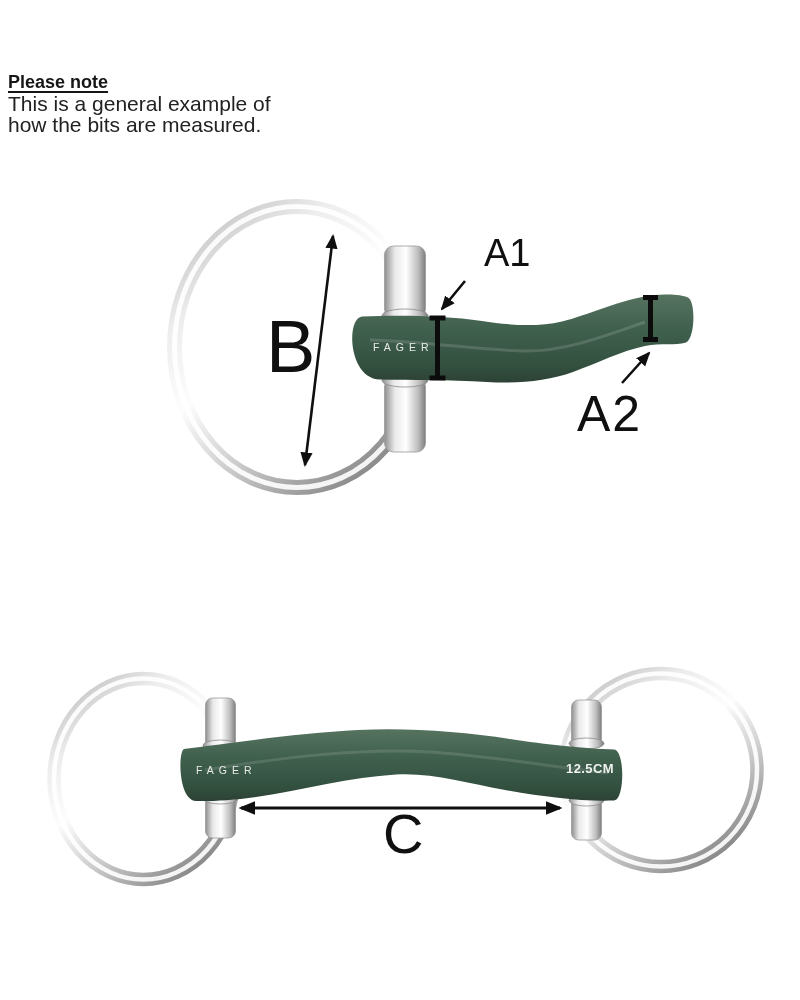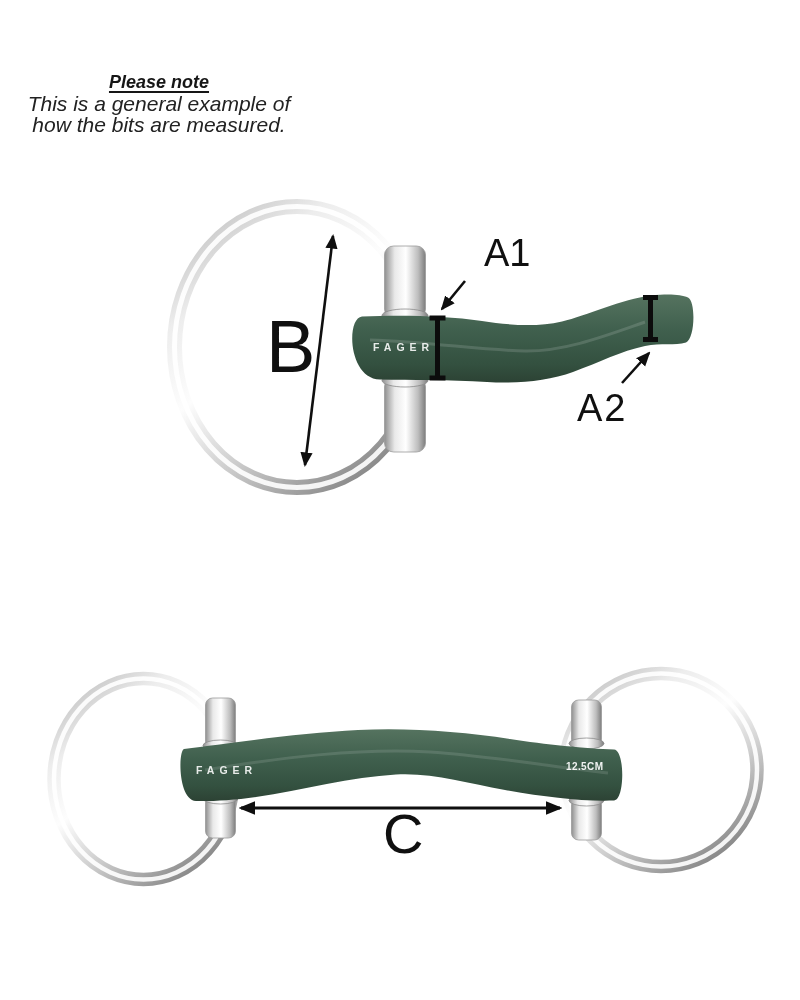--- a/index.html
+++ b/index.html
@@ -2,34 +2,34 @@
 <html><head>
 <meta charset="utf-8">
 <style>
   html,body{margin:0;padding:0;}
   body{
     width:800px;height:1000px;background:#ffffff;position:relative;
     font-family:"Liberation Sans", sans-serif;color:#1a1a1a;overflow:hidden;
   }
   .abs{position:absolute;}
   
-  .note{left:18px;top:72px;width:282px;text-align:center;line-height:21px;font-style:italic;}
+  .note{left:8px;top:72px;width:282px;text-align:left;line-height:21px;}
   .note-title{font-size:18px;font-weight:bold;text-decoration:underline;text-underline-offset:3px;text-decoration-thickness:2px;color:#161616;}
   .note-line{font-size:21px;font-weight:400;color:#222222;}
   
   .meas{color:#101010;line-height:1;font-weight:400;}
   .label-b{left:266px;top:310px;font-size:74px;}
   .label-a1{left:484px;top:234px;font-size:38px;}
-  .label-a2{left:577px;top:389px;font-size:38px;letter-spacing:2px;}
+  .label-a2{left:577px;top:389px;font-size:50px;letter-spacing:2px;}
   .label-c{left:383px;top:806px;font-size:56px;}
   
-  .brand{color:rgba(255,255,255,0.88);font-size:10.5px;font-weight:700;letter-spacing:5px;line-height:1;}
+  .brand{color:rgba(255,255,255,0.88);font-size:10.5px;font-weight:400;letter-spacing:5px;line-height:1;}
   .brand-top{left:373px;top:342px;}
   .brand-bottom{left:196px;top:765px;}
-  .size-label{left:566px;top:762px;color:rgba(255,255,255,0.92);font-size:10px;font-weight:bold;letter-spacing:0.4px;line-height:1;}
+  .size-label{left:566px;top:762px;color:rgba(255,255,255,0.92);font-size:13px;font-weight:bold;letter-spacing:0.4px;line-height:1;}
   svg{display:block;}
 </style>
 </head>
 <body>
 
 <svg class="abs" style="left:0;top:0" width="800" height="1000" viewBox="0 0 800 1000">
   <defs>
     <linearGradient id="chrome" x1="0%" y1="0%" x2="70%" y2="100%">
       <stop offset="0%" stop-color="#b3b3b3"></stop>
       <stop offset="28%" stop-color="#ededed"></stop>

